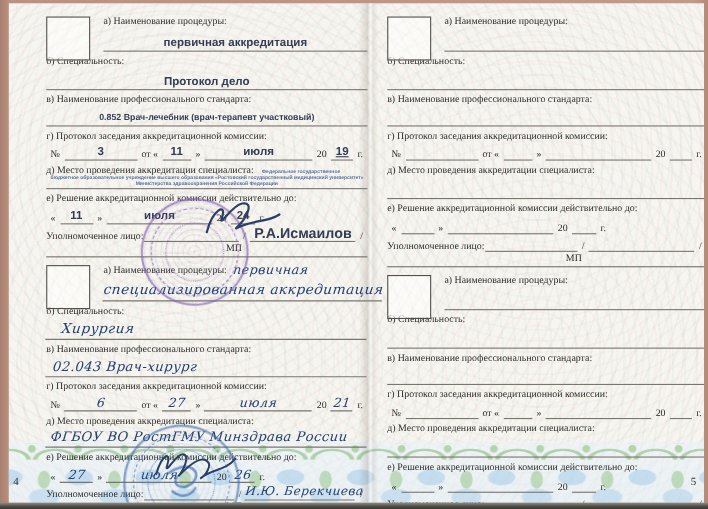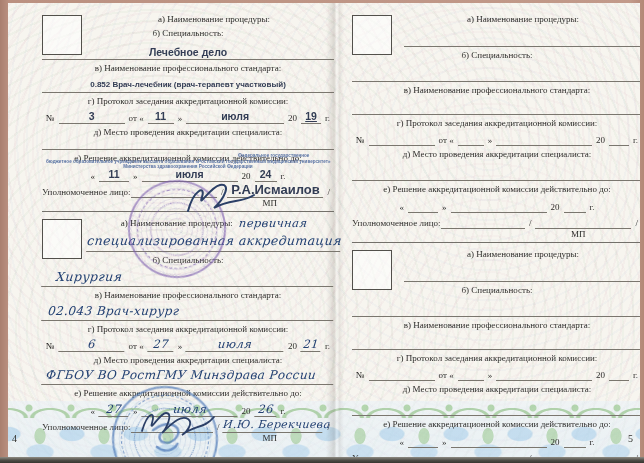--- a/index.html
+++ b/index.html
@@ -19,21 +19,21 @@
     radial-gradient(ellipse 23px 13px at 50% 50%, rgba(148,196,232,.38) 0 55%, rgba(148,196,232,0) 64%) 0 38px/64px 26px repeat-x,
     linear-gradient(rgba(232,242,250,.5), rgba(224,238,248,.55));}
   .fold{position:absolute;top:0;bottom:0;left:318px;width:18px;z-index:2;pointer-events:none;background:linear-gradient(90deg,rgba(90,80,70,0),rgba(90,80,70,.18) 45%,rgba(255,255,255,.25) 60%,rgba(90,80,70,.10) 75%,rgba(90,80,70,0));}
   .edge-dark{position:absolute;left:0;right:0;top:457px;height:6px;background:linear-gradient(#8f8c83,#4e4c46 55%,#37352f);z-index:6;}
   .pagec{position:absolute;top:10px;z-index:3;}
   .pagec.left{left:34px;width:292px;}
   .pagec.right{left:344px;width:290px;}
   .sec{position:relative;color:#2e2d2b;font-size:9px;line-height:12px;}
   .sec.top{border-bottom:1px solid #73706a;padding-bottom:2px;margin-bottom:5px;}
   .cb{position:absolute;left:0;top:2px;width:38px;height:38px;border:1.2px solid #52504b;background:rgba(255,255,255,.55);}
-  .r{display:flex;align-items:flex-end;justify-content:center;}
+  .r{display:flex;align-items:flex-end;}
   .ind{margin-left:52px;}
   .u{border-bottom:1px solid #7a766e;}
   .grow{flex:1;}
   .val{display:block;height:13px;text-align:center;white-space:nowrap;}
   .lblrow{margin-top:2px;}
   .s-val{font-family:"Liberation Sans",sans-serif;font-weight:bold;color:#333d55;font-size:10.5px;}
   .s-val.small{font-size:8px;}
   .h-val{font-family:"DejaVu Serif",serif;font-style:italic;color:#224072;font-size:11.5px;letter-spacing:.4px;transform:skewX(-6deg);}
   .sp{margin:0 4px;white-space:nowrap;}
   .mprow{padding-left:56%;height:11px;font-size:9px;}
@@ -58,25 +58,28 @@
     <div class="band"></div>
     <div class="fold"></div>
 
     <div class="pagec left">
 
       <div class="sec top">
         <span class="cb"></span>
         <div class="r ind">
           <span>а) Наименование процедуры:</span>
         </div>
+        <div class="r ind" style="margin-top:8px;">
+          <span class="u grow val s-val">первичная аккредитация</span>
+        </div>
         <div class="r lblrow">
           <span>б) Специальность:</span>
         </div>
         <div class="r" style="margin-top:7px;">
-          <span class="u grow val s-val">Лечебное дело</span>
+          <span class="u grow val s-val">Протокол дело</span>
         </div>
         <div class="r lblrow">
           <span>в) Наименование профессионального стандарта:</span>
         </div>
         <div class="r" style="margin-top:5px;">
           <span class="u grow val s-val small">0.852 Врач-лечебник (врач-терапевт участковый)</span>
         </div>
         <div class="r lblrow">
           <span>г) Протокол заседания аккредитационной комиссии:</span>
         </div>

